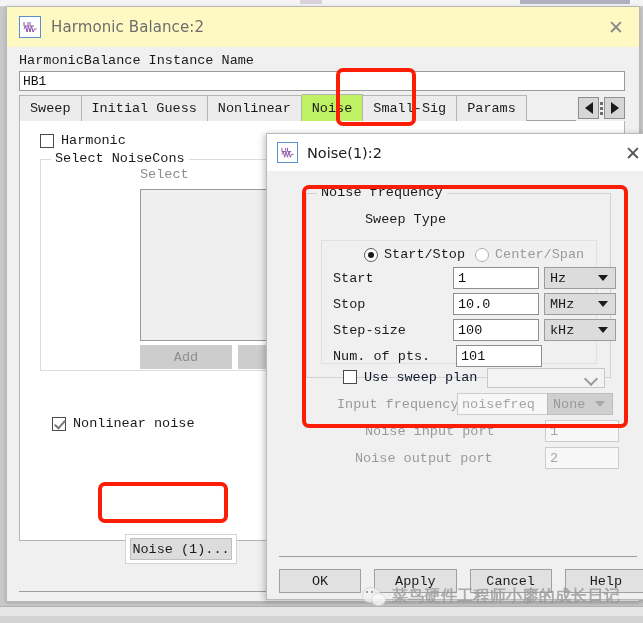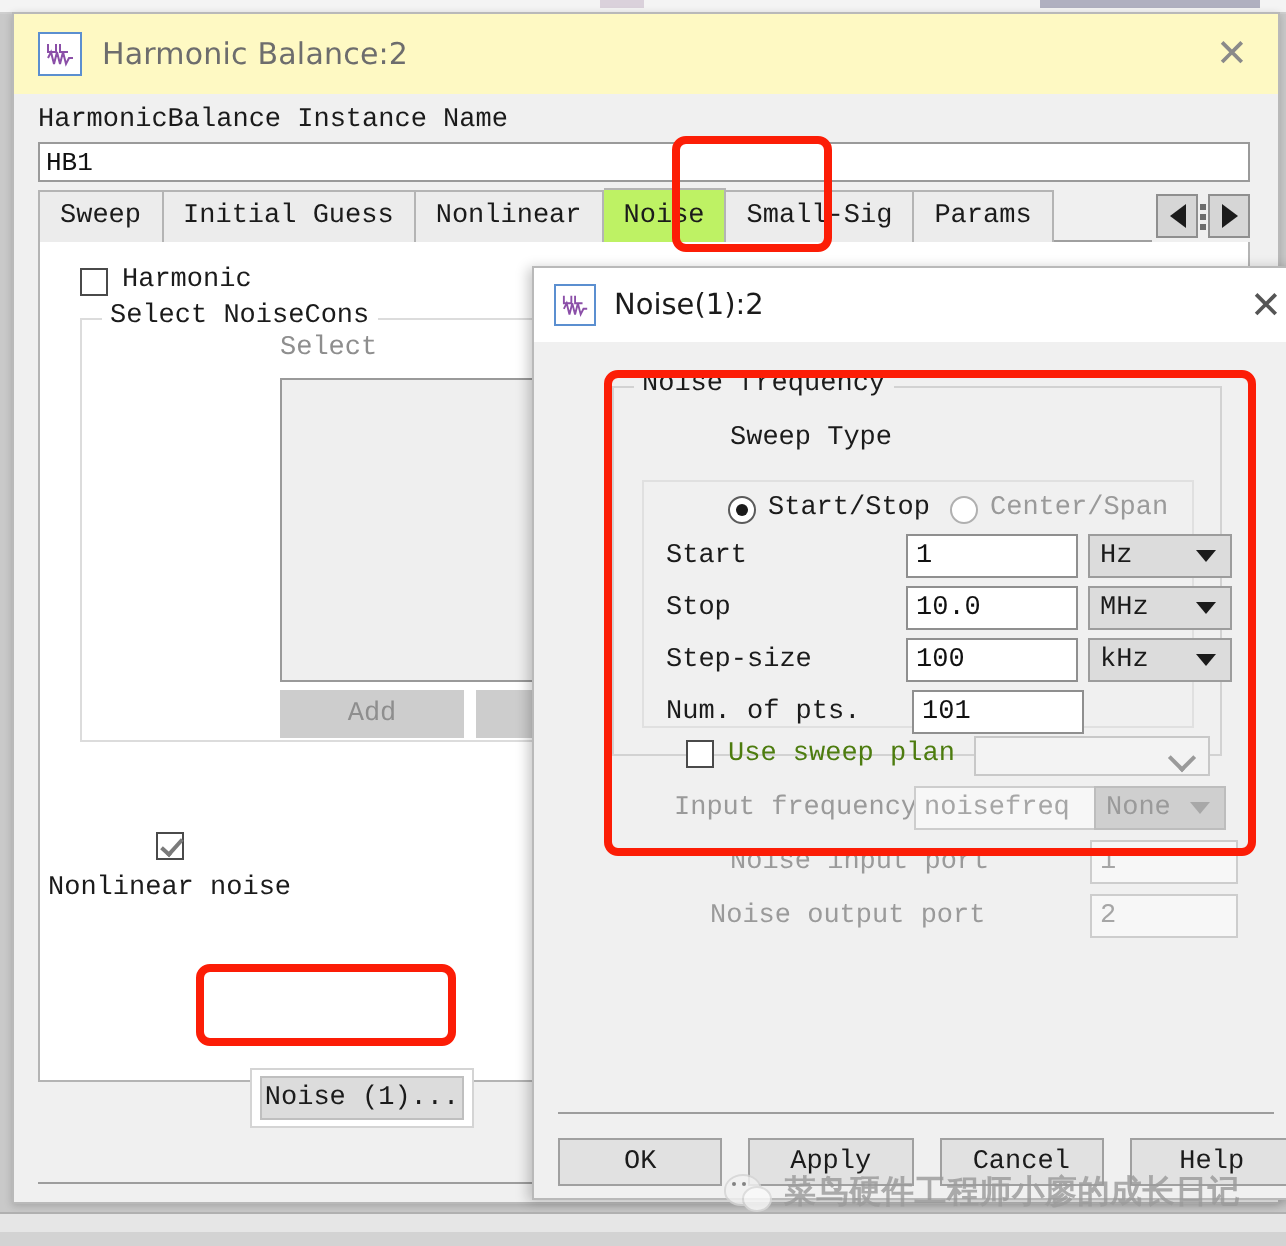--- a/index.html
+++ b/index.html
@@ -402,21 +402,21 @@
     display: flex; align-items: center;
     gap: 6px;
     font-size: 13.5px;
   }
 
   .plan-cb {
     position: absolute;
     left: 36px; top: 176px;
     display: flex; align-items: flex-start; gap: 7px;
     font-size: 13.5px;
-    color: #4d7c0f;
+    color: #0f172a;
   }
   .plan-combo {
     position: absolute;
     left: 180px; top: 174px;
     width: 118px; height: 20px;
     background: #f3f3f3;
     border: 1px solid #c8c8c8;
     box-sizing: border-box;
   }
   .plan-combo .chev {
@@ -572,21 +572,21 @@
         <div class="groupbox" style="left:20px; top:38px; width:240px; height:212px;">
           <span class="group-title">Select NoiseCons</span>
         </div>
 
         <div class="sub-label" style="left:120px; top:46px;">Select</div>
         <div class="listbox" style="left:120px; top:68px; width:148px; height:152px;"></div>
 
         <div class="btn" style="position:absolute;left:120px;top:224px;width:92px;height:24px;">Add</div>
         <div class="btn" style="position:absolute;left:218px;top:224px;width:92px;height:24px;">Cut</div>
 
-        <div class="cb-row" style="left:4px; top:295px;flex-direction:column;">
+        <div class="cb-row" style="left:32px; top:295px;">
           <span class="cbox checked"></span>
           <span>Nonlinear noise</span>
         </div>
       </div>
 
       <div class="noise1-wrap">
         <div class="noise1-btn">Noise (1)...</div>
       </div>
 
       <div class="hb-sep"></div>

